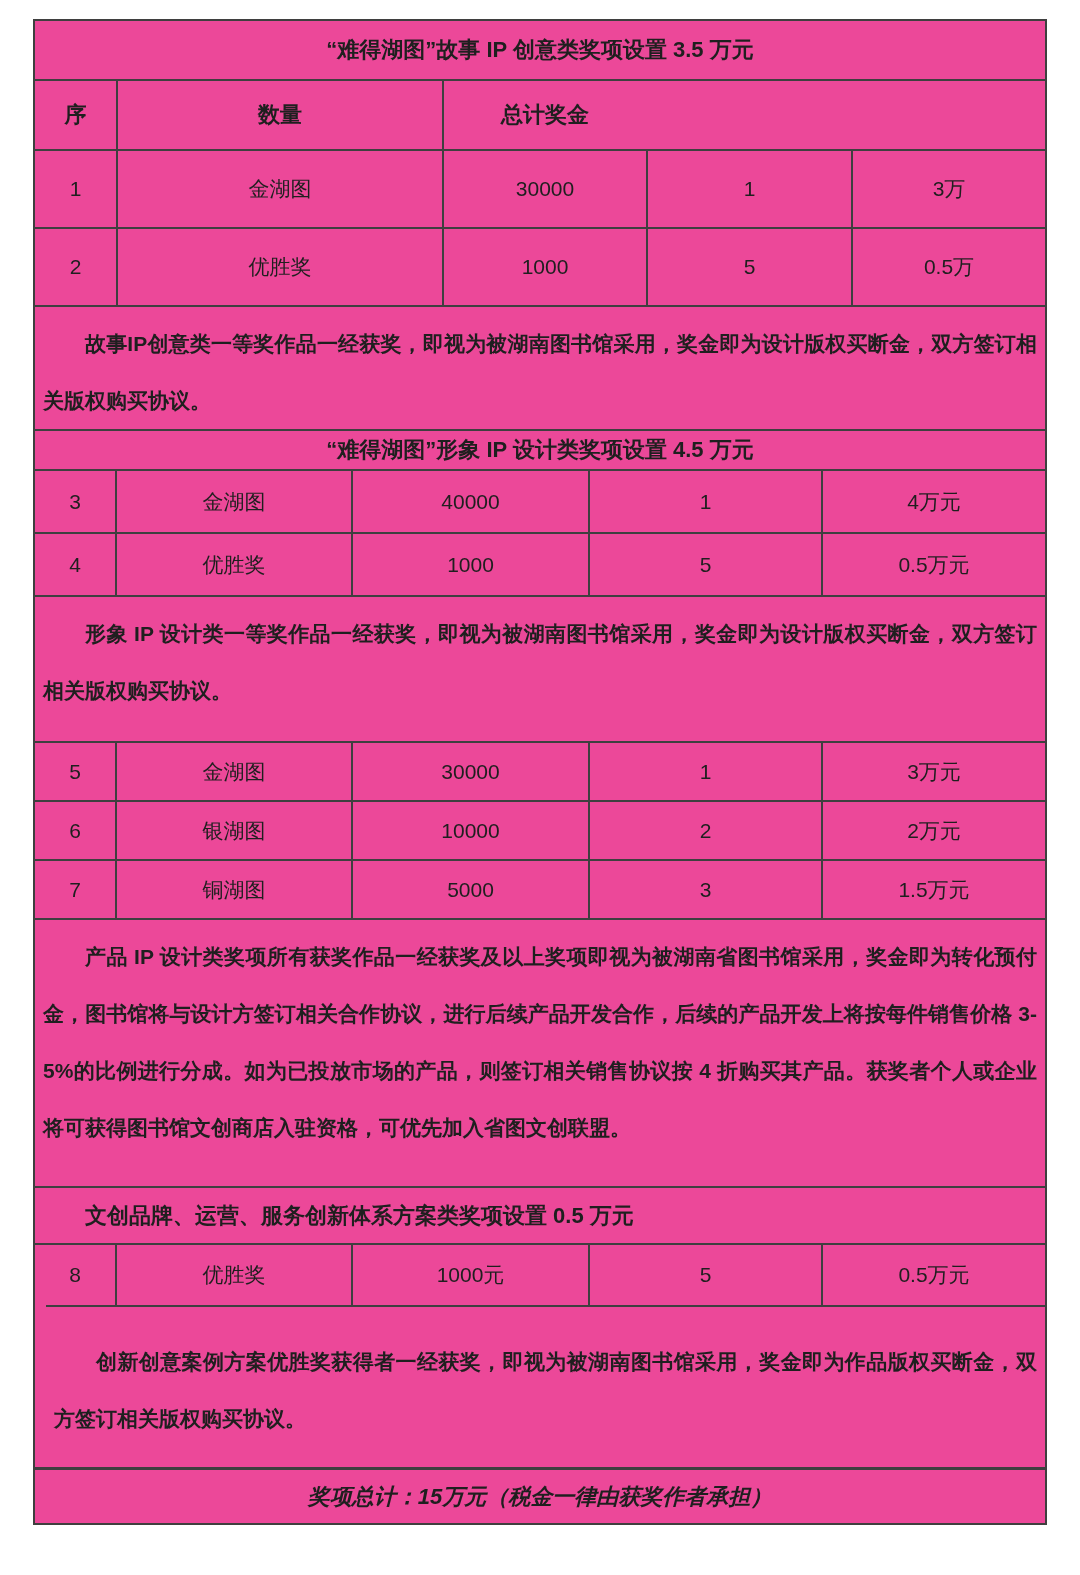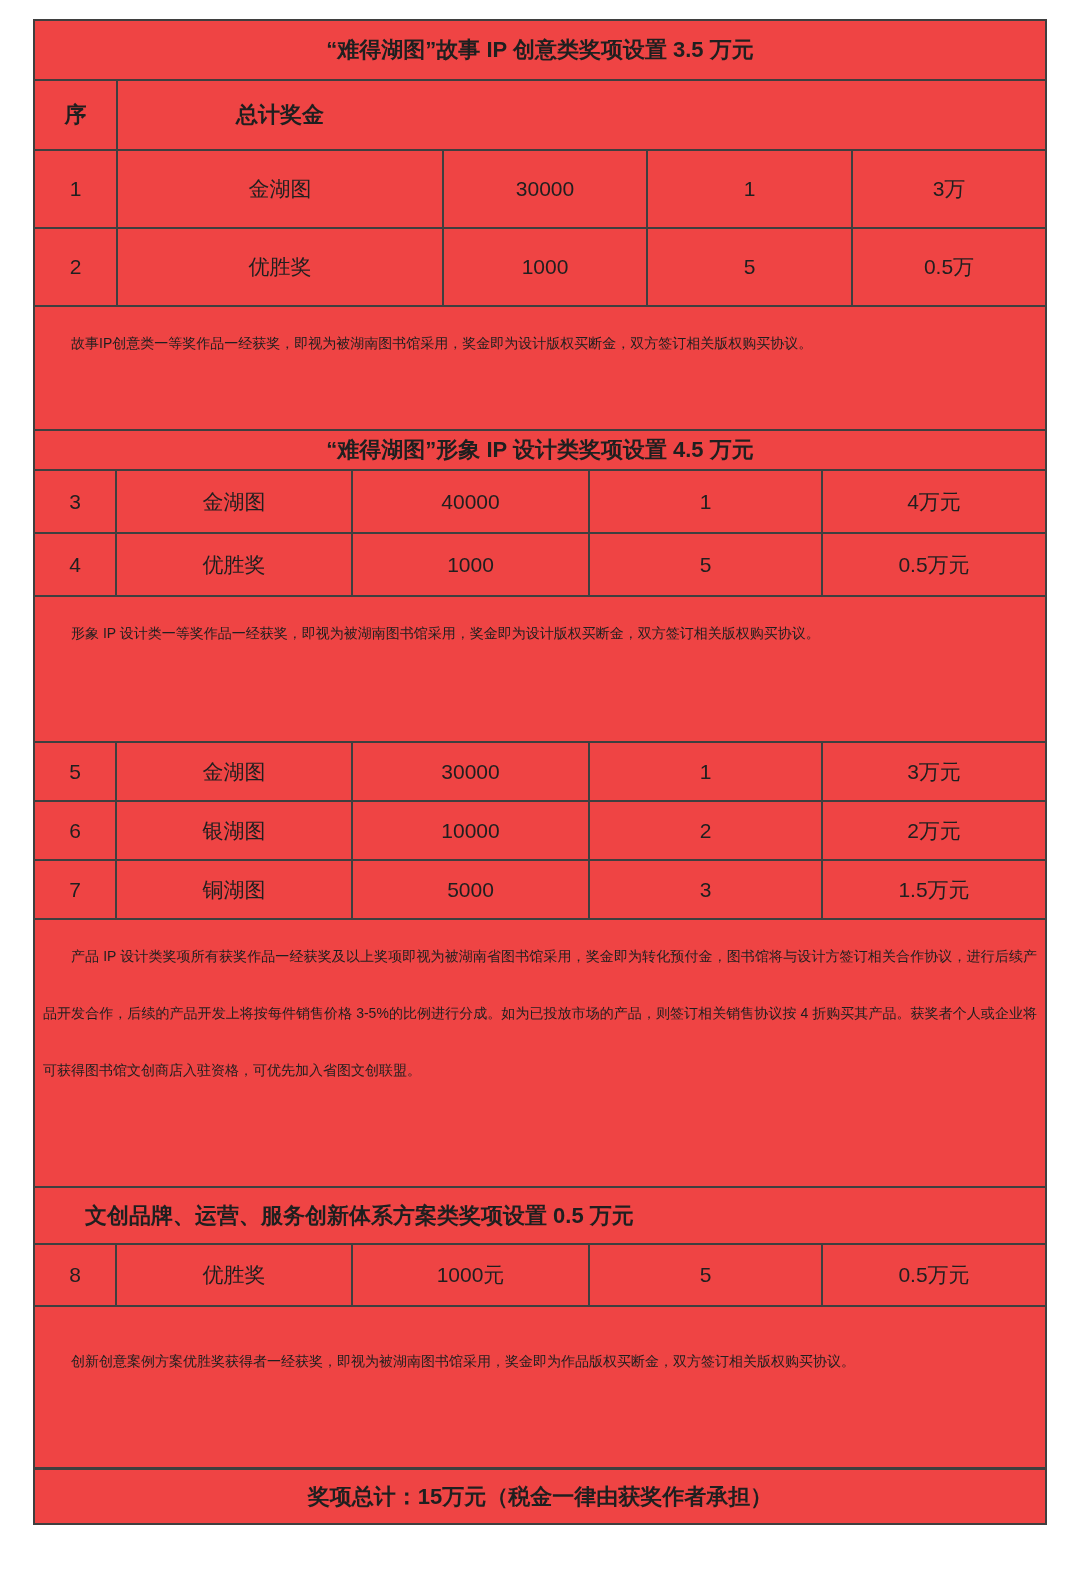--- a/index.html
+++ b/index.html
@@ -8,67 +8,69 @@
     width: 1080px; height: 1575px;
     background: #ffffff;
     color: #1f1f1f;
     font-family: "Liberation Sans", "DejaVu Sans", sans-serif;
     overflow: hidden;
   }
   .doc {
     width: 1014px;
     margin: 19px 0 0 33px;
     border: 2px solid #3f3f3f;
-    background: #ef4444;
+    background: #ec4899;
   }
   .doc > div + div { border-top: 2px solid #3f3f3f; }
   .grid { display: grid; }
   .g1 { grid-template-columns: 81px 326px 204px 205px 1fr; }
   .g2 { grid-template-columns: 80px 236px 237px 233px 1fr; }
   .cell {
     display: flex; align-items: center; justify-content: center;
     font-size: 21px;
   }
   .cell + .cell { border-left: 2px solid #3f3f3f; }
   .th { font-weight: bold; font-size: 22px; }
   .title {
     display: flex; align-items: center; justify-content: center;
     font-weight: bold; font-size: 22px;
   }
   .title.left { justify-content: flex-start; padding-left: 50px; }
   .note {
-    font-size: 14px;
+    font-size: 21px;
     line-height: 57px;
     padding: 8px 8px 0 8px;
     text-indent: 2em;
     text-align: justify;
+    font-weight: bold;
   }
   .footer-row {
     display: flex; align-items: center; justify-content: center;
-    font-weight: bold; font-size: 22px;
+    font-weight: bold; font-size: 22px; font-style: italic;
   }
   .thick { border-top-width: 4px !important; }
   .semithick { border-top-width: 3px !important; }
   .pt { padding-top: 26px; }
   
   .h58 { height: 58px; } .h70 { height: 70px; } .h78 { height: 78px; }
   .h54 { height: 40px; } .h63 { height: 63px; } .h56 { height: 56px; }
   .h59 { height: 59px; } .h57 { height: 57px; } .h62 { height: 62px; }
   .hn1 { height: 124px; } .hn2 { height: 146px; }
-  .hn3 { height: 268px; } .hn4 { height: 162px; }
+  .hn3 { height: 268px; } .hn4 { height: 162px; margin-left: 11px; }
 </style>
 </head>
 <body>
 
 <div class="doc">
 
   <div class="title h58">“难得湖图”故事 IP 创意类奖项设置 3.5 万元</div>
 
   <div class="grid g1 h70">
     <div class="cell th">序</div>
+    <div class="cell th">数量</div>
     <div class="cell th">总计奖金</div>
   </div>
 
   <div class="grid g1 h78">
     <div class="cell">1</div>
     <div class="cell">金湖图</div>
     <div class="cell">30000</div>
     <div class="cell">1</div>
     <div class="cell">3万</div>
   </div>

